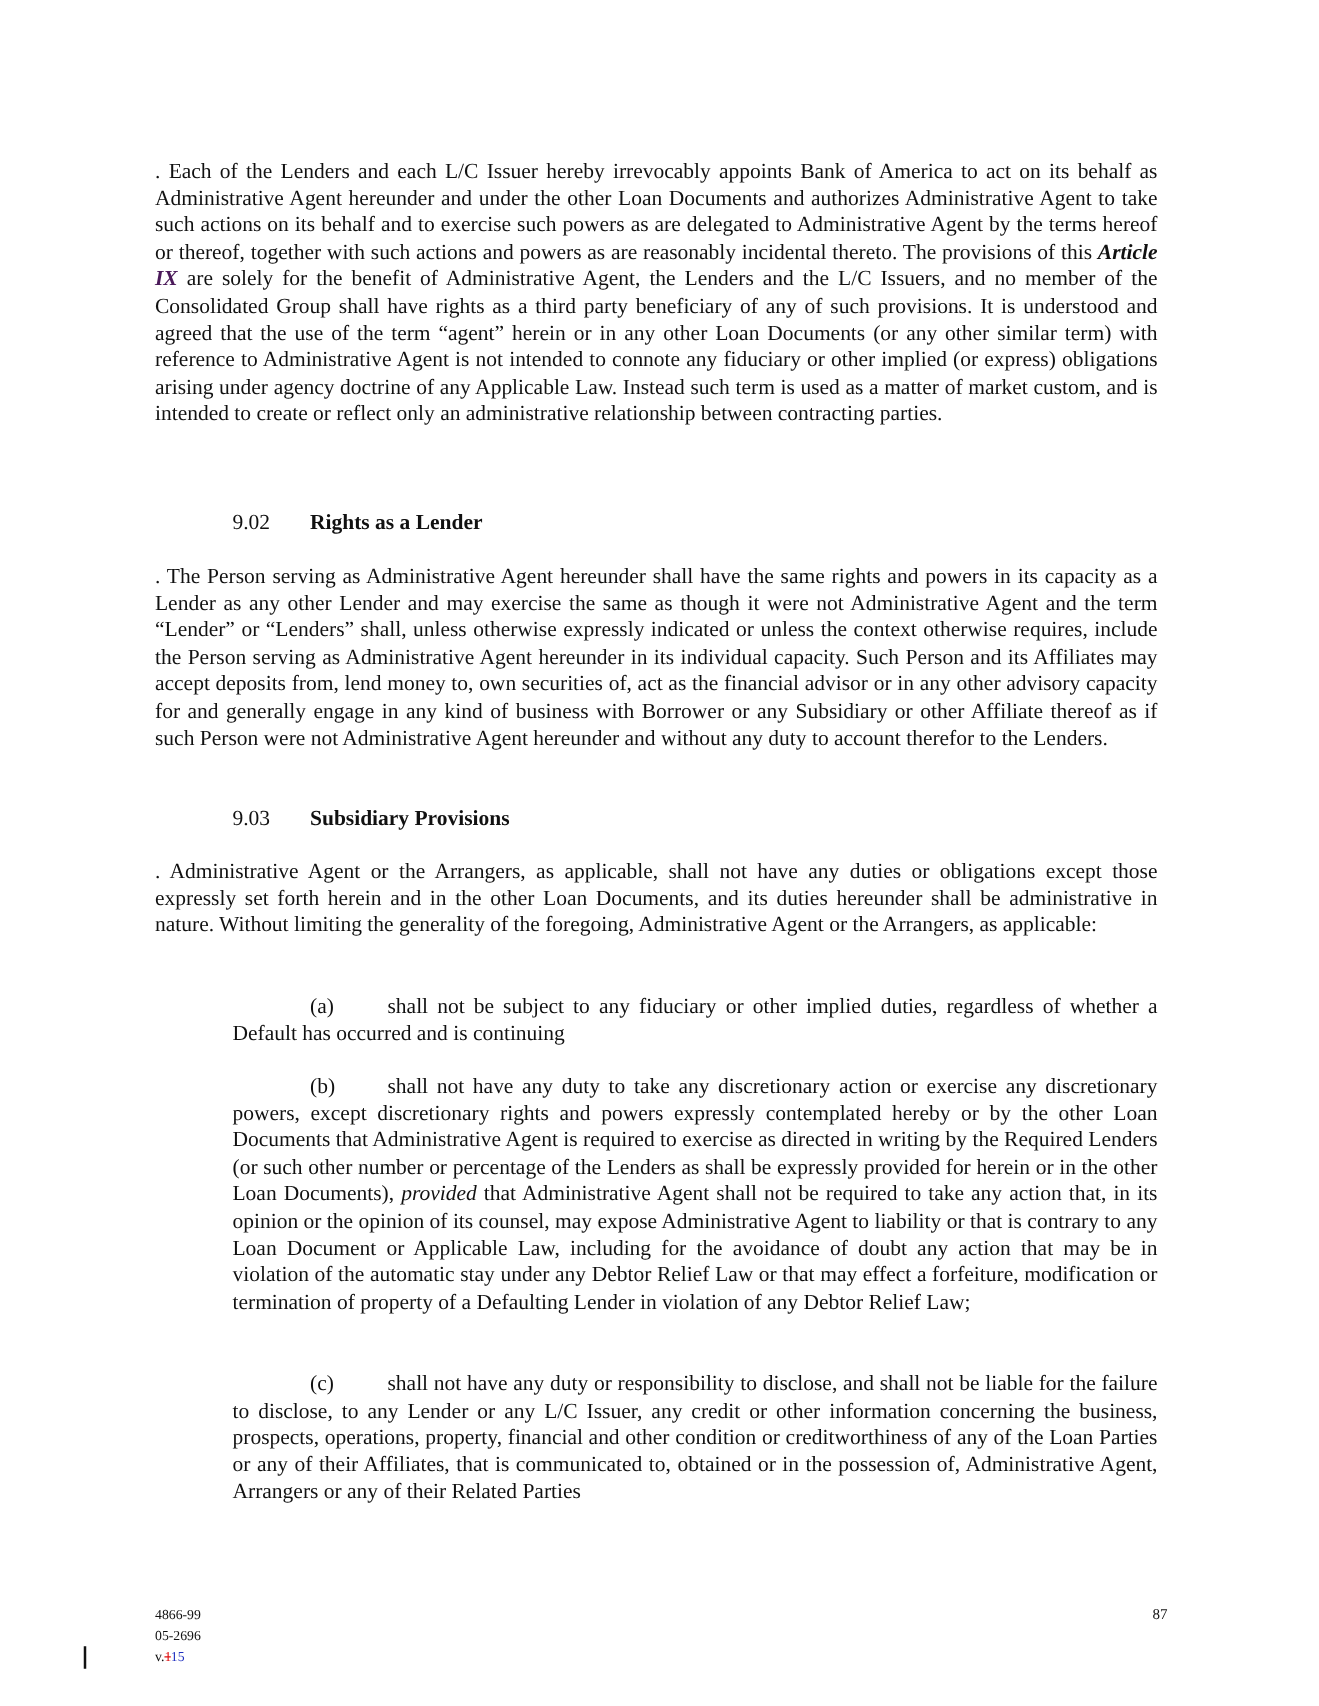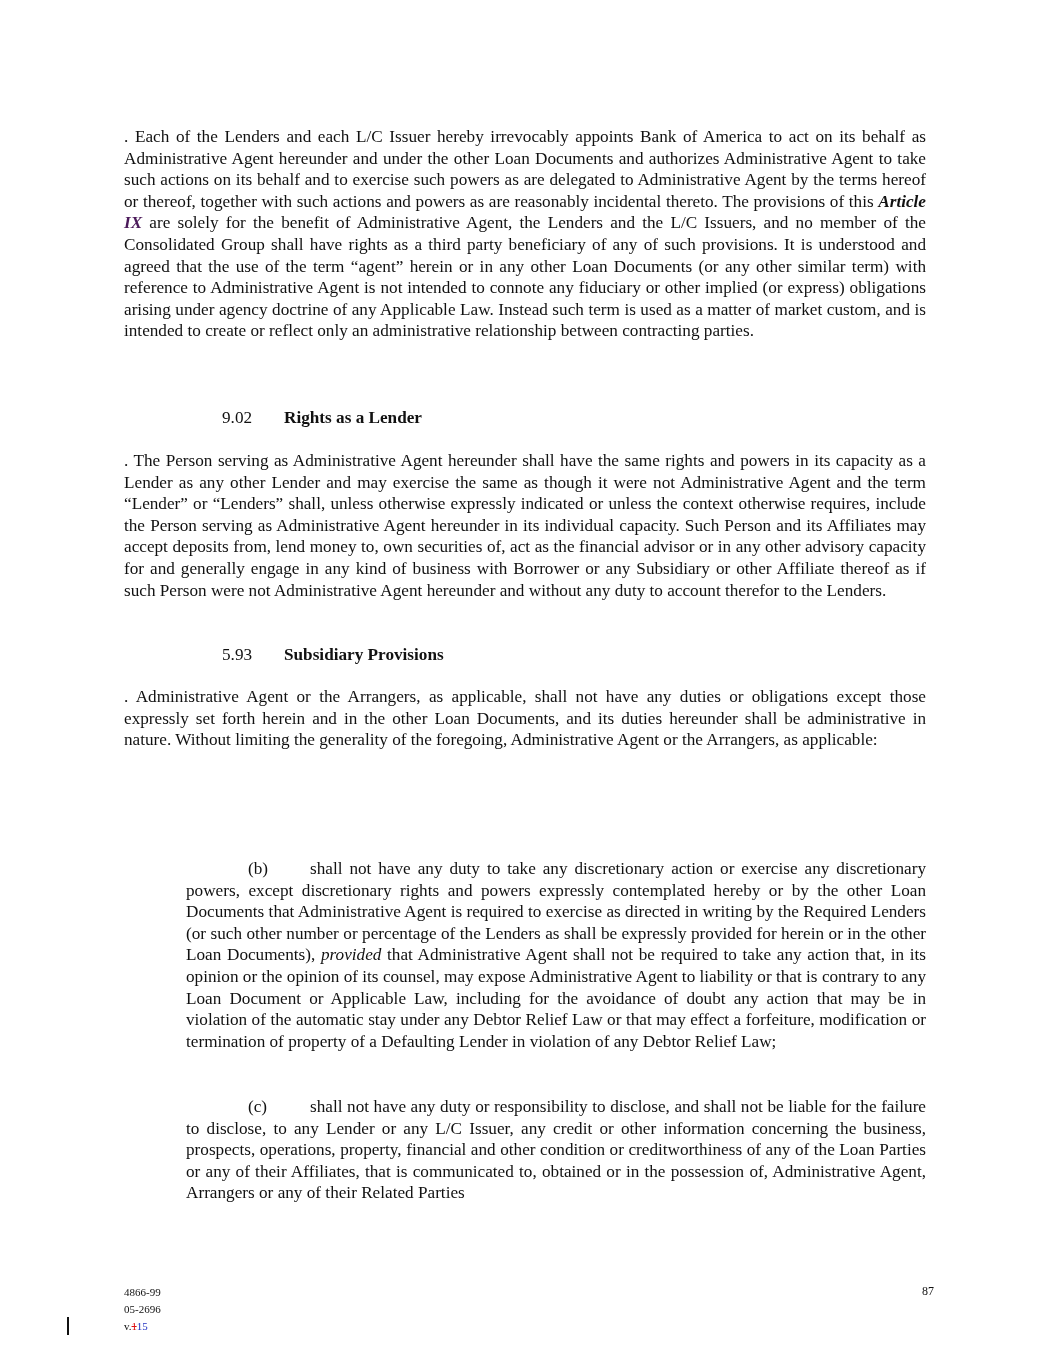--- a/index.html
+++ b/index.html
@@ -7,21 +7,21 @@
     width: 1055px; height: 1365px; position: relative; overflow: hidden;
     font-family: "Liberation Serif", serif; color: #111111;
   }
   .page { position: absolute; left: 0; top: 0; width: 859px; height: 1365px; }
   .para {
     position: absolute; left: 124px; width: 802px;
     font-size: 17.2px; line-height: 21.6px; text-align: justify;
     text-align-last: left;
   }
   .heading {
-    position: absolute; left: 186px; font-size: 17.2px; line-height: 21.6px; margin-left: 36px;
+    position: absolute; left: 186px; font-size: 17.2px; line-height: 21.6px;
   }
   .heading .num { display: inline-block; width: 62px; }
   .heading .title { font-weight: bold; }
   .sub {
     position: absolute; left: 186px; width: 740px;
     font-size: 17.2px; line-height: 21.6px; text-align: justify; text-align-last: left;
   }
   .sub .label { display: inline-block; margin-left: 62px; width: 62px; }
   .art-word { font-weight: bold; font-style: italic; }
   .art-num { font-weight: bold; font-style: italic; color: #4b1a5a; }
@@ -43,25 +43,28 @@
     <span>. Each of the Lenders and each L/C Issuer hereby irrevocably appoints Bank of America to act on its behalf as Administrative Agent hereunder and under the other Loan Documents and authorizes Administrative Agent to take such actions on its behalf and to exercise such powers as are delegated to Administrative Agent by the terms hereof or thereof, together with such actions and powers as are reasonably incidental thereto. The provisions of this </span><span class="art-word">Article</span> <span class="art-num">IX</span><span> are solely for the benefit of Administrative Agent, the Lenders and the L/C Issuers, and no member of the Consolidated Group shall have rights as a third party beneficiary of any of such provisions. It is understood and agreed that the use of the term “agent” herein or in any other Loan Documents (or any other similar term) with reference to Administrative Agent is not intended to connote any fiduciary or other implied (or express) obligations arising under agency doctrine of any Applicable Law. Instead such term is used as a matter of market custom, and is intended to create or reflect only an administrative relationship between contracting parties.</span>
   </div>
 
   <div class="heading" style="top:407px;">
     <span class="num">9.02</span><span class="title">Rights as a Lender</span>
   </div>
 
   <div class="para" style="top:450px;">. The Person serving as Administrative Agent hereunder shall have the same rights and powers in its capacity as a Lender as any other Lender and may exercise the same as though it were not Administrative Agent and the term “Lender” or “Lenders” shall, unless otherwise expressly indicated or unless the context otherwise requires, include the Person serving as Administrative Agent hereunder in its individual capacity. Such Person and its Affiliates may accept deposits from, lend money to, own securities of, act as the financial advisor or in any other advisory capacity for and generally engage in any kind of business with Borrower or any Subsidiary or other Affiliate thereof as if such Person were not Administrative Agent hereunder and without any duty to account therefor to the Lenders.</div>
 
   <div class="heading" style="top:644px;">
-    <span class="num">5.93</span><span class="title">Subsidiary Provisions</span>
+    <span class="num">9.03</span><span class="title">Subsidiary Provisions</span>
   </div>
 
   <div class="para" style="top:686px;">. Administrative Agent or the Arrangers, as applicable, shall not have any duties or obligations except those expressly set forth herein and in the other Loan Documents, and its duties hereunder shall be administrative in nature. Without limiting the generality of the foregoing, Administrative Agent or the Arrangers, as applicable:</div>
 
+  <div class="sub" style="top:794px;">
+    <span class="label">(a)</span><span>shall not be subject to any fiduciary or other implied duties, regardless of whether a Default has occurred and is continuing</span>
+  </div>
 
   <div class="sub" style="top:858px;">
     <span class="label">(b)</span><span>shall not have any duty to take any discretionary action or exercise any discretionary powers, except discretionary rights and powers expressly contemplated hereby or by the other Loan Documents that Administrative Agent is required to exercise as directed in writing by the Required Lenders (or such other number or percentage of the Lenders as shall be expressly provided for herein or in the other Loan Documents), </span><span class="italic">provided</span><span> that Administrative Agent shall not be required to take any action that, in its opinion or the opinion of its counsel, may expose Administrative Agent to liability or that is contrary to any Loan Document or Applicable Law, including for the avoidance of doubt any action that may be in violation of the automatic stay under any Debtor Relief Law or that may effect a forfeiture, modification or termination of property of a Defaulting Lender in violation of any Debtor Relief Law;</span>
   </div>
 
   <div class="sub" style="top:1096px;">
     <span class="label">(c)</span><span>shall not have any duty or responsibility to disclose, and shall not be liable for the failure to disclose, to any Lender or any L/C Issuer, any credit or other information concerning the business, prospects, operations, property, financial and other condition or creditworthiness of any of the Loan Parties or any of their Affiliates, that is communicated to, obtained or in the possession of, Administrative Agent, Arrangers or any of their Related Parties</span>
   </div>
 
   <div class="change-bar"></div>

